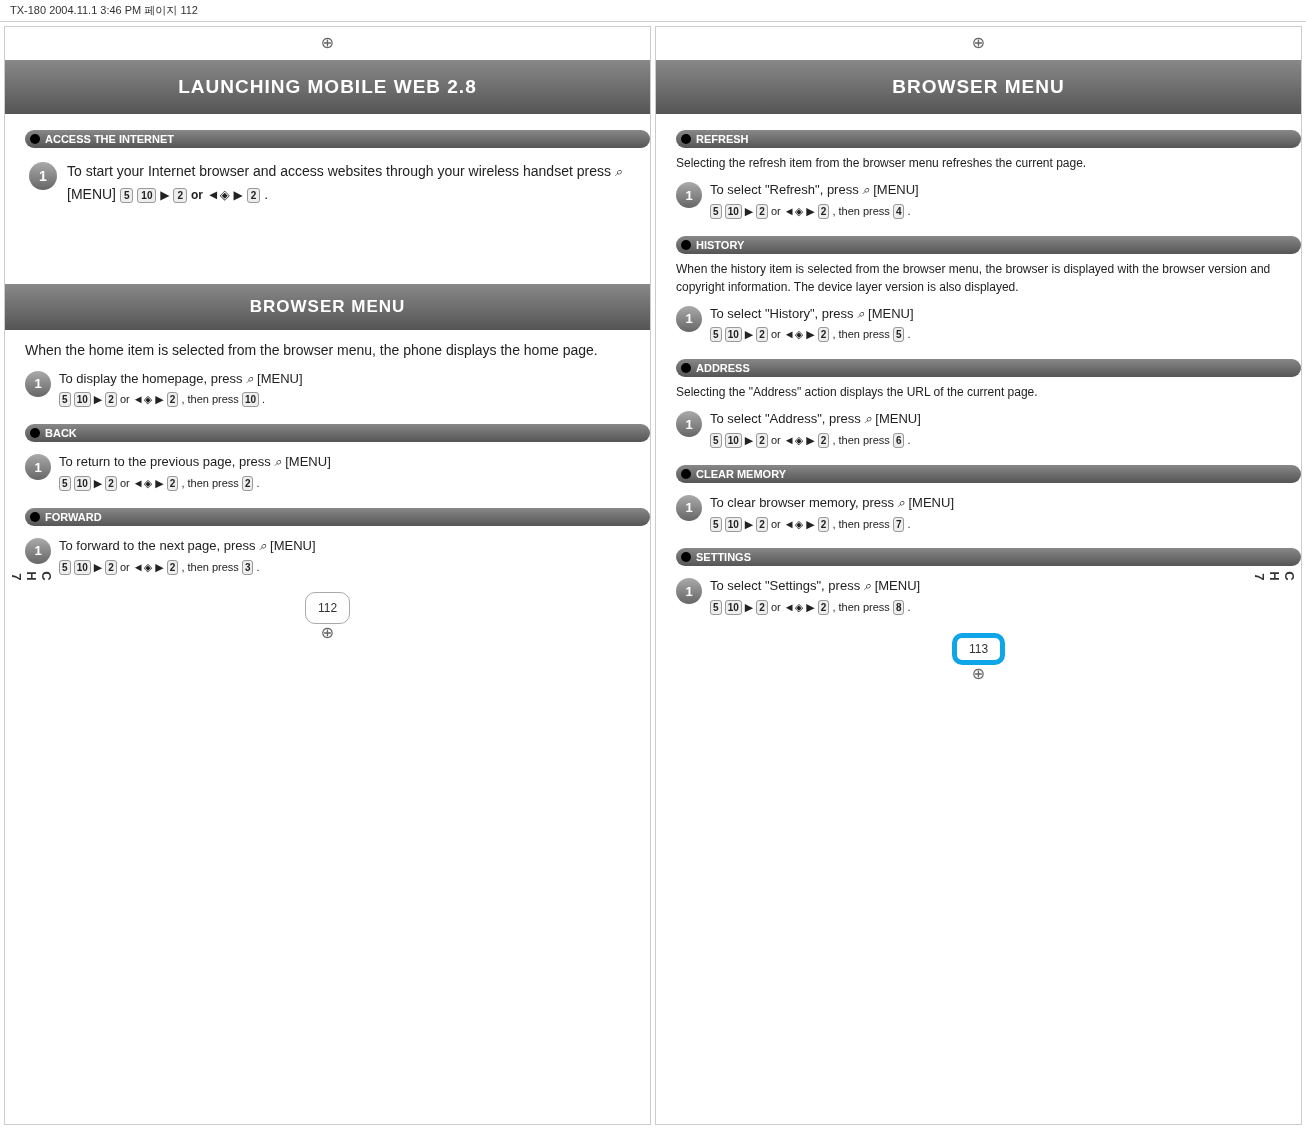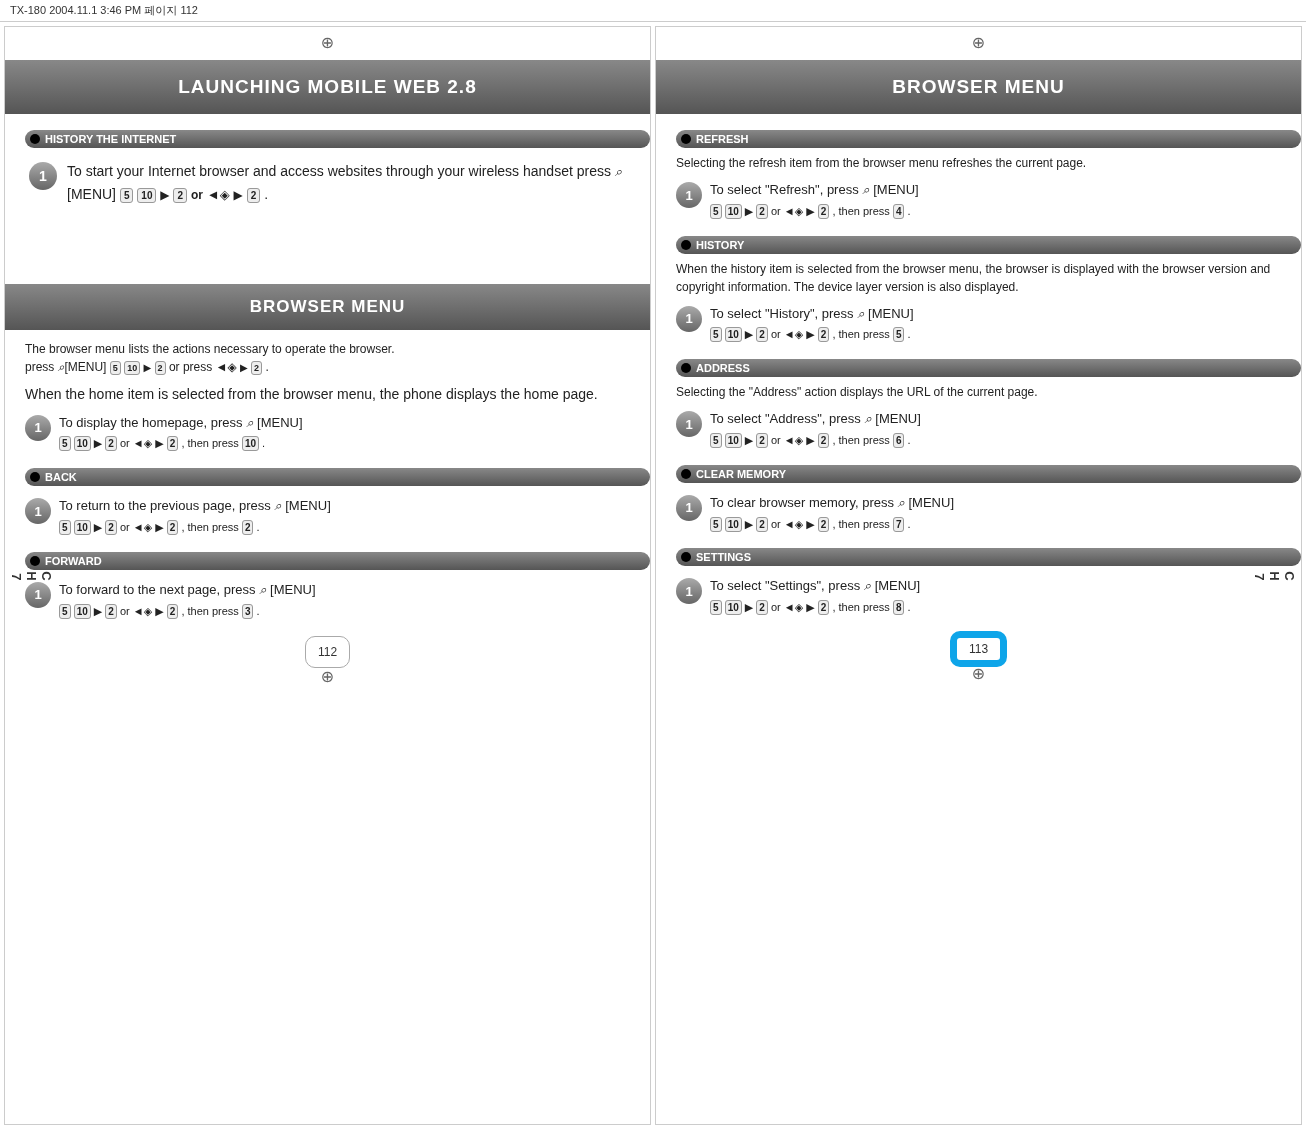--- a/index.html
+++ b/index.html
@@ -51,21 +51,21 @@
     <div style="text-align:center; padding:6px 0 0 0;">
       <span style="font-size:16px; color:#666;">⊕</span>
     </div>
 
     <div style="background:linear-gradient(to bottom,#888,#555); color:#fff; text-align:center; font-size:19px; font-weight:bold; padding:16px 10px; margin:8px 0 16px 0; letter-spacing:1px; font-family:Arial,sans-serif;">
       <span>LAUNCHING MOBILE WEB 2.8</span>
     </div>
 
     <div style="display:inline-flex; align-items:center; background:linear-gradient(to bottom,#888,#555); color:#fff; font-size:11px; font-weight:bold; padding:3px 10px 3px 5px; border-radius:12px; margin: 0 0 8px 20px; font-family:Arial,sans-serif;">
       <span style="width:10px;height:10px;background:#000;border-radius:50%;margin-right:5px;display:inline-block;"></span>
-      <span>HISTORY THE INTERNET</span>
+      <span>ACCESS THE INTERNET</span>
     </div>
 
     <div style="padding: 4px 24px 8px 24px;">
       <div style="display:flex; align-items:flex-start;">
         <div style="width:28px;height:28px;border-radius:50%;background:linear-gradient(to bottom,#aaa,#666);color:#fff;font-size:14px;font-weight:bold;display:flex;align-items:center;justify-content:center;flex-shrink:0;margin-right:10px;margin-top:2px;">1</div>
         <div style="font-size:14px; color:#222; line-height:1.6; font-family:Arial,sans-serif;">
           To start your Internet browser and access websites through your wireless handset press
           <span style="font-style:italic; font-size:13px;">⌕</span> [MENU]
           <span style="background:#eee;border:1px solid #999;border-radius:3px;font-size:10px;padding:1px 3px;font-weight:bold;">5</span>
           <span style="background:#eee;border:1px solid #999;border-radius:3px;font-size:10px;padding:1px 3px;font-weight:bold;">10</span>
@@ -79,32 +79,20 @@
         </div>
       </div>
     </div>
 
     <div style="height:60px;"></div>
 
     <div style="background:linear-gradient(to bottom,#888,#555); color:#fff; text-align:center; font-size:17px; font-weight:bold; padding:13px 10px; margin:10px 0 10px 0; letter-spacing:1px; font-family:Arial,sans-serif;">
       <span>BROWSER MENU</span>
     </div>
 
-    <div style="padding:0 20px 8px 20px; font-size:12px; color:#222; line-height:1.5; font-family:Arial,sans-serif;">
-      The browser menu lists the actions necessary to operate the browser.<br>
-      press <span style="font-style:italic;font-size:12px;">⌕</span>[MENU]
-      <span style="background:#eee;border:1px solid #999;border-radius:3px;font-size:9px;padding:1px 2px;font-weight:bold;">5</span>
-      <span style="background:#eee;border:1px solid #999;border-radius:3px;font-size:9px;padding:1px 2px;font-weight:bold;">10</span>
-      <span style="font-size:10px;">▶</span>
-      <span style="background:#eee;border:1px solid #999;border-radius:3px;font-size:9px;padding:1px 2px;font-weight:bold;">2</span>
-      or press ◄◈
-      <span style="font-size:10px;">▶</span>
-      <span style="background:#eee;border:1px solid #999;border-radius:3px;font-size:9px;padding:1px 2px;font-weight:bold;">2</span>
-      .
-    </div>
 
     <div style="padding:0 20px 4px 20px; font-size:14px; color:#222; line-height:1.5; font-family:Arial,sans-serif;">
       When the home item is selected from the browser menu, the phone displays the home page.
     </div>
     <div style="padding:4px 20px 10px 20px;">
       <div style="display:flex;align-items:flex-start;">
         <div style="width:26px;height:26px;border-radius:50%;background:linear-gradient(to bottom,#aaa,#666);color:#fff;font-size:13px;font-weight:bold;display:flex;align-items:center;justify-content:center;flex-shrink:0;margin-right:8px;margin-top:2px;">1</div>
         <div style="font-size:13px;color:#222;line-height:1.6;font-family:Arial,sans-serif;">
           To display the homepage, press <span style="font-style:italic;">⌕</span> [MENU]<br>
           <span style="font-size:11px;">
@@ -339,20 +327,20 @@
       </div>
     </div>
 
     <div style="position:absolute;right:4px;top:50%;transform:translateY(-50%);font-size:13px;font-weight:bold;color:#333;font-family:Arial,sans-serif;writing-mode:vertical-rl;text-orientation:mixed;display:flex;flex-direction:column;align-items:center;gap:0;">
       <span>C</span>
         <span>H</span>
         <span style="margin-top:2px;">7</span>
     </div>
 
     <div style="text-align:center;font-size:12px;color:#333;padding:14px 0 4px 0;font-family:Arial,sans-serif;">
-      <span style="border:7px solid #0ea5e9;border-radius:10px;padding:4px 12px;">113</span>
+      <span style="border:5px solid #0ea5e9;border-radius:10px;padding:4px 12px;">113</span>
     </div>
     <div style="text-align:center;padding:4px 0;">
       <span style="font-size:16px;color:#666;">⊕</span>
     </div>
   </div>
 
 </div>
 
 </body></html>

